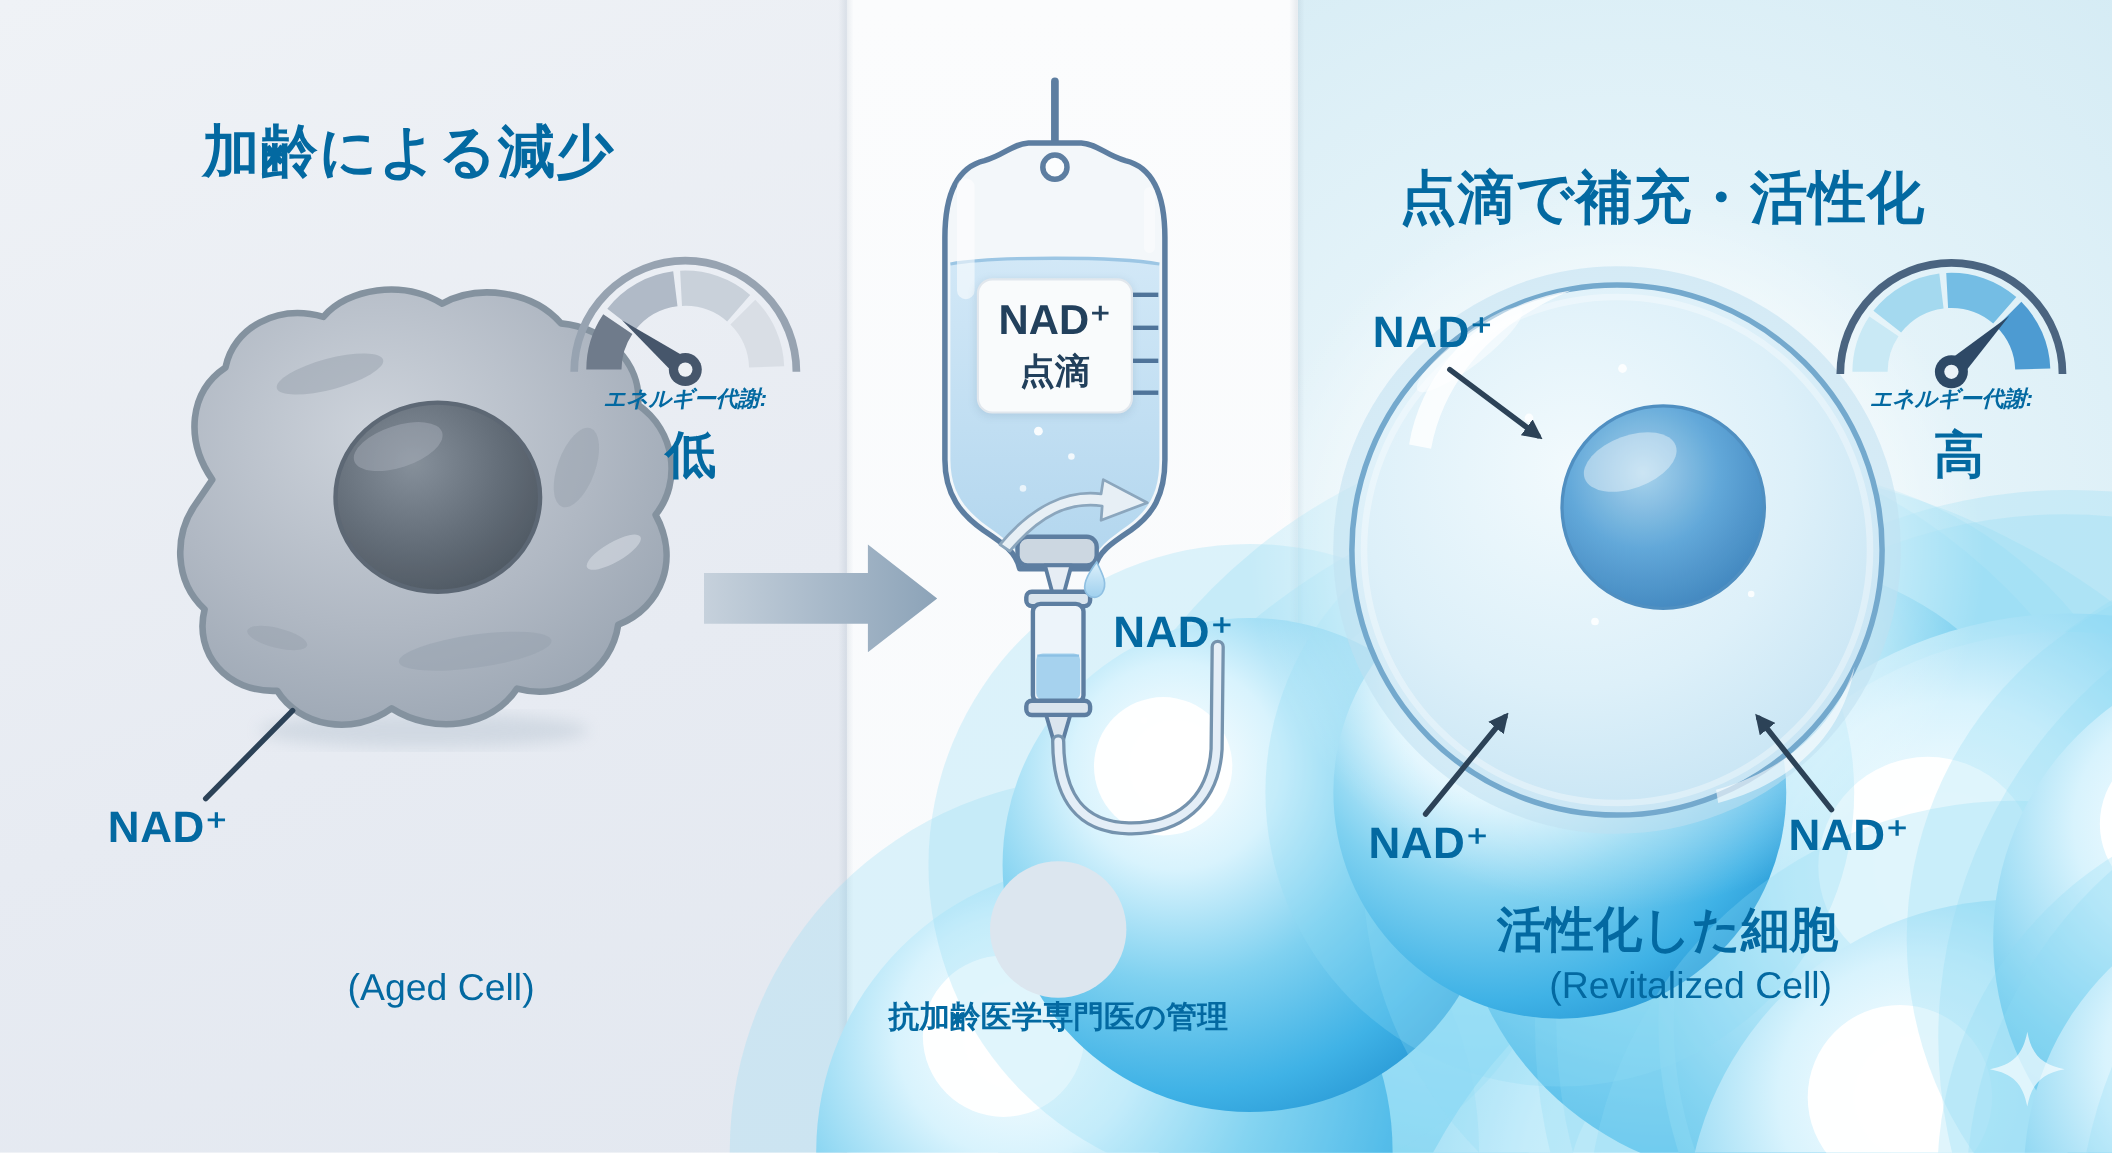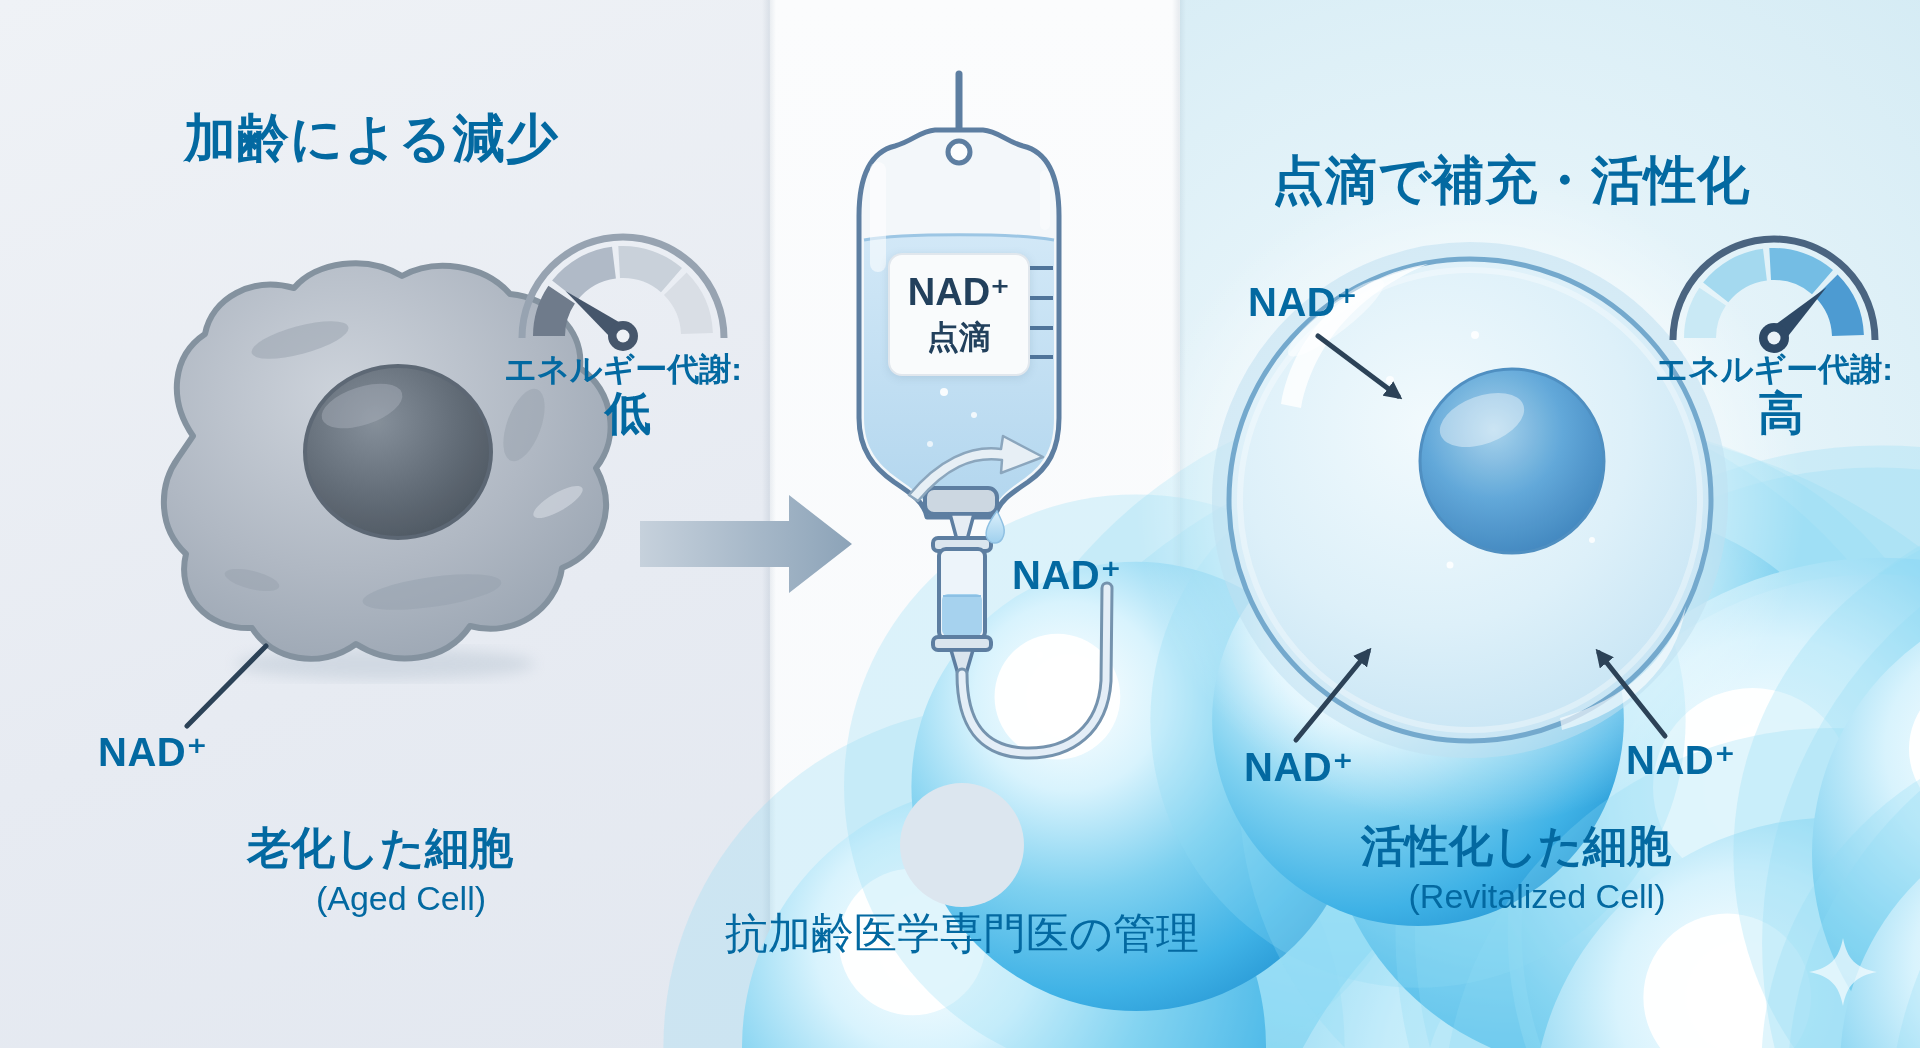--- a/index.html
+++ b/index.html
@@ -8,26 +8,26 @@
   .panel{position:absolute;top:0;height:100%;}
   #panel-left{left:0;width:770px;background:linear-gradient(160deg,#eff2f6 0%,#e7ebf2 60%,#e3e8f0 100%);}
   #panel-mid{left:770px;width:410px;background:linear-gradient(180deg,#fbfcfd 0%,#f8fafc 100%);}
   #panel-right{left:1180px;width:740px;
     background:radial-gradient(circle at 40% 48%,#f4fbfd 0%,#e4f3f9 45%,#d4ebf4 100%);}
   .edge{position:absolute;top:0;height:100%;width:14px;pointer-events:none;
     background:linear-gradient(90deg,rgba(130,150,170,0),rgba(130,150,170,.16),rgba(130,150,170,0));}
   svg.art{position:absolute;left:0;top:0;z-index:1;}
   .t{position:absolute;z-index:2;color:#0369a1;white-space:nowrap;line-height:1.1;text-align:right;}
   .title{font-size:52px;font-weight:700;letter-spacing:1px;}
-  .gauge-label{font-size:32px;font-weight:700;transform:translateX(-50%);}
+  .gauge-label{font-size:20px;font-weight:700;transform:translateX(-50%);font-style:italic;}
   .gauge-value{font-size:46px;font-weight:700;transform:translateX(-50%);}
   .nad{font-size:40px;font-weight:700;letter-spacing:.5px;}
   .caption-jp{font-size:44px;font-weight:700;transform:translateX(-50%);}
   .caption-en{font-size:34px;font-weight:400;transform:translateX(-50%);margin-left:21px;}
-  .doctor-caption{font-size:43px;font-weight:400;transform:translateX(-50%);}
+  .doctor-caption{font-size:28px;font-weight:700;transform:translateX(-50%);}
   .bag-label{position:absolute;z-index:2;left:888px;top:253px;width:138px;height:119px;
     background:#f9fbfc;border:2px solid #e1e7ed;border-radius:14px;
     display:flex;flex-direction:column;align-items:center;justify-content:center;
     font-weight:700;color:#22405c;box-shadow:0 2px 8px rgba(90,120,150,.18);}
   .bag-label .l1{font-size:38px;}
   .bag-label .l2{font-size:32px;margin-top:2px;}
 </style>
 </head>
 <body>
 
@@ -271,21 +271,20 @@
     </g>
 
     <path opacity=".65" fill="#ffffff" d="M 1843,938 C 1847,959 1856,968 1877,972 C 1856,976 1847,985 1843,1006
          C 1839,985 1830,976 1809,972 C 1830,968 1839,959 1843,938 Z"></path>
   </svg>
 
   <div class="t title" style="left:184px;top:110px;">加齢による減少</div>
   <div class="t gauge-label" style="left:623px;top:352px;">エネルギー代謝:</div>
   <div class="t gauge-value" style="left:628px;top:388px;">低</div>
   <div class="t nad" style="left:98px;top:730px;">NAD⁺</div>
-  <div class="t caption-jp" style="left:380px;top:824px;">老化した細胞</div>
   <div class="t caption-en" style="left:380px;top:880px;">(Aged Cell)</div>
 
   <div class="bag-label">
     <span class="l1">NAD⁺</span>
     <span class="l2">点滴</span>
   </div>
   <div class="t nad" style="left:1012px;top:553px;">NAD⁺</div>
   <div class="t doctor-caption" style="left:962px;top:910px;">抗加齢医学専門医の管理</div>
 
   <div class="t title" style="left:1272px;top:120px;margin-top:32px;">点滴で補充・活性化</div>

